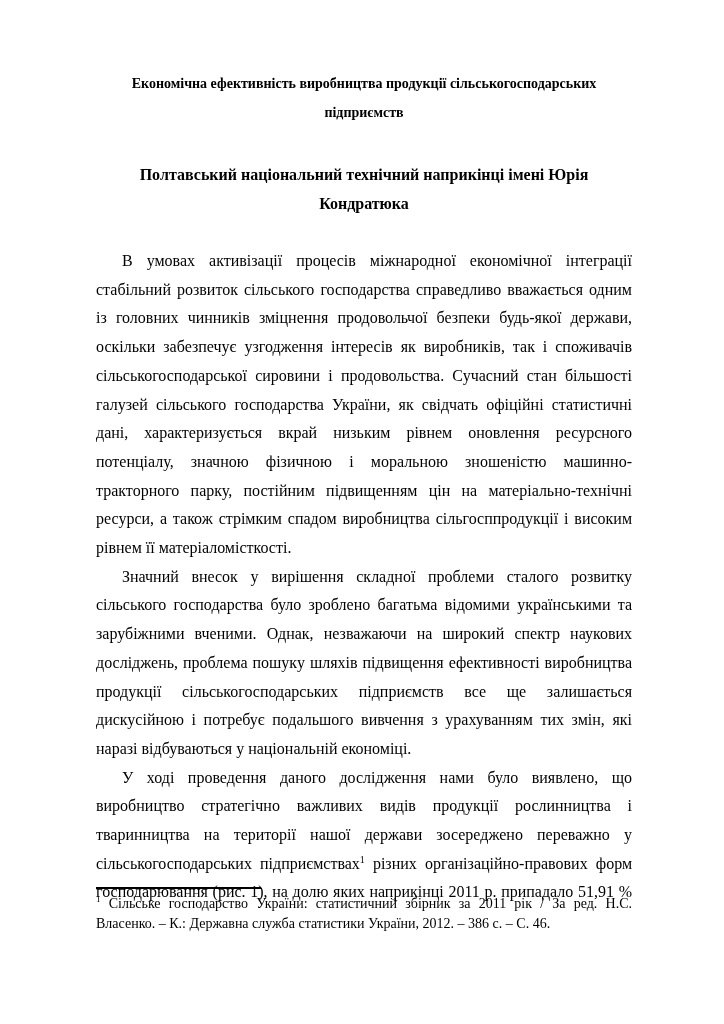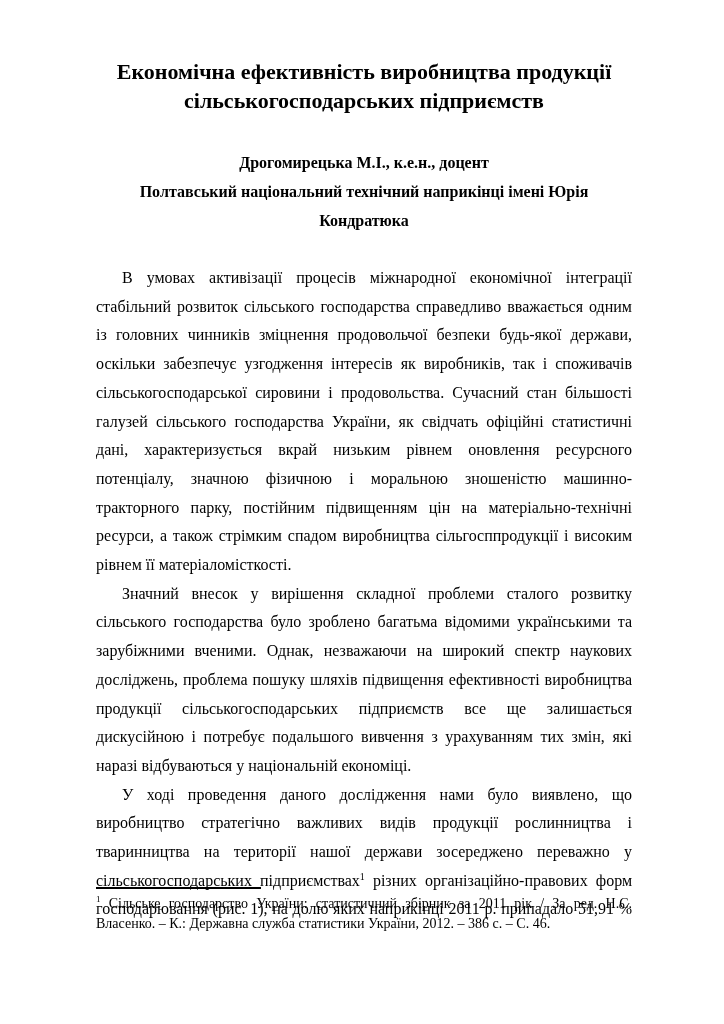--- a/index.html
+++ b/index.html
@@ -16,22 +16,22 @@
     font-family: "Liberation Serif", "DejaVu Serif", serif;
     overflow: hidden;
   }
   .content {
     position: absolute;
     left: 96px;
     top: 57px;
     width: 536px;
   }
   .title {
-    margin: 0;
-    font-size: 22px;
+    margin: 12px;
+    font-size: 14px;
     font-weight: bold;
     line-height: 29px;
     text-align: center;
   }
   .byline {
     margin-top: 33px;
     font-size: 16px;
     font-weight: bold;
     line-height: 29px;
     text-align: center;
@@ -83,21 +83,20 @@
     vertical-align: super;
   }
 </style>
 </head>
 <body>
 
 <div class="page">
   <div class="content">
     <h1 class="title">Економічна ефективність виробництва продукції сільськогосподарських підприємств</h1>
     <div class="byline">
-      <p>Дрогомирецька М.І., к.е.н., доцент</p>
       <p>Полтавський національний технічний наприкінці імені Юрія Кондратюка</p>
     </div>
     <div class="bodytext">
       <p class="para">В умовах активізації процесів міжнародної економічної інтеграції стабільний розвиток сільського господарства справедливо вважається одним із головних чинників зміцнення продовольчої безпеки будь-якої держави, оскільки забезпечує узгодження інтересів як виробників, так і споживачів сільськогосподарської сировини і продовольства. Сучасний стан більшості галузей сільського господарства України, як свідчать офіційні статистичні дані, характеризується вкрай низьким рівнем оновлення ресурсного потенціалу, значною фізичною і моральною зношеністю машинно-тракторного парку, постійним підвищенням цін на матеріально-технічні ресурси, а також стрімким спадом виробництва сільгосппродукції і високим рівнем її матеріаломісткості.</p>
       <p class="para">Значний внесок у вирішення складної проблеми сталого розвитку сільського господарства було зроблено багатьма відомими українськими та зарубіжними вченими. Однак, незважаючи на широкий спектр наукових досліджень, проблема пошуку шляхів підвищення ефективності виробництва продукції сільськогосподарських підприємств все ще залишається дискусійною і потребує подальшого вивчення з урахуванням тих змін, які наразі відбуваються у національній економіці.</p>
       <p class="para para-cut"><span>У ході проведення даного дослідження нами було виявлено, що виробництво стратегічно важливих видів продукції рослинництва і тваринництва на території нашої держави зосереджено переважно у сільськогосподарських підприємствах</span><sup class="fnref">1</sup><span> різних організаційно-правових форм господарювання (рис. 1), на долю яких наприкінці 2011 р. припадало 51,91 %</span></p>
     </div>
   </div>
 
   <div class="footnote-area">

